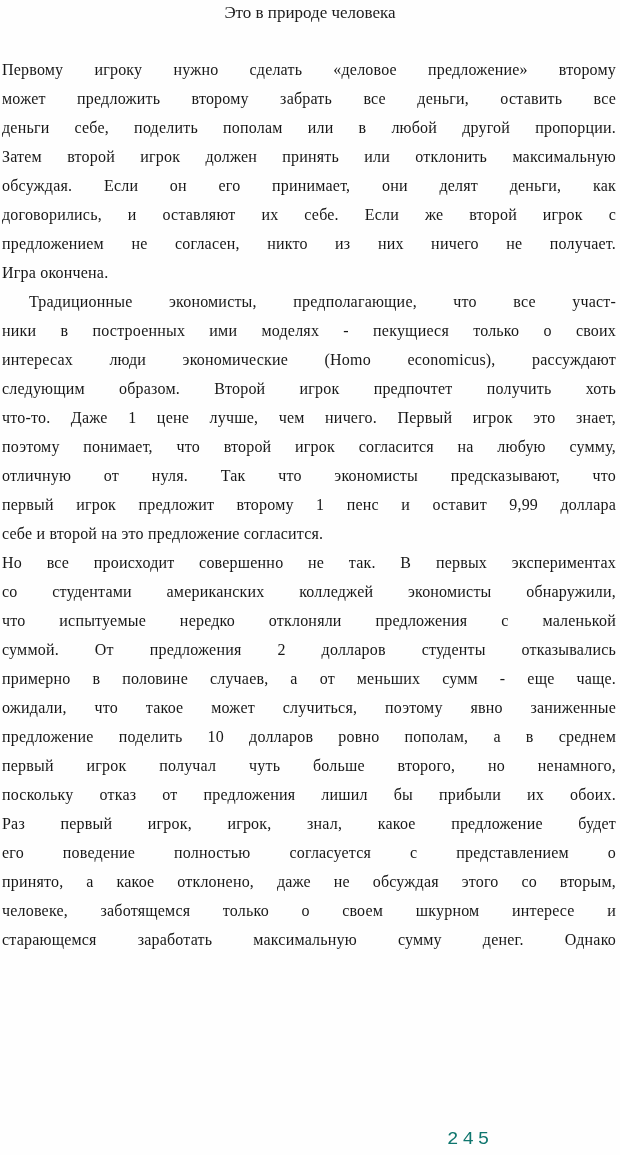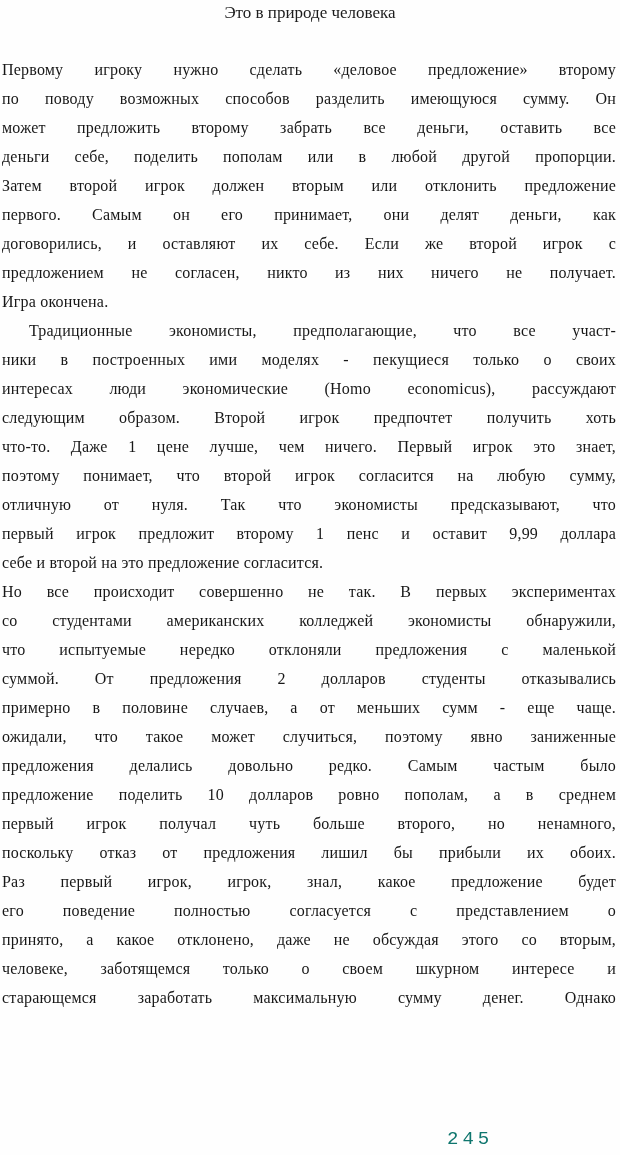--- a/index.html
+++ b/index.html
@@ -56,46 +56,44 @@
 </head>
 <body>
 
 <div class="page">
 
   <div class="running-header">Это в природе человека</div>
 
   <div class="body-text">
 
     <div class="line">Первому игроку нужно сделать «деловое предложение» второму</div>
-    <div class="line">по поводу возможных способов разделить имеющуюся сумму. Он</div>
     <div class="line">может предложить второму забрать все деньги, оставить все</div>
     <div class="line">деньги себе, поделить пополам или в любой другой пропорции.</div>
-    <div class="line">Затем второй игрок должен вторым или отклонить предложение</div>
-    <div class="line">первого. Самым он его принимает, они делят деньги, как</div>
+    <div class="line">Затем второй игрок должен принять или отклонить максимальную</div>
+    <div class="line">обсуждая. Если он его принимает, они делят деньги, как</div>
     <div class="line">договорились, и оставляют их себе. Если же второй игрок с</div>
     <div class="line">предложением не согласен, никто из них ничего не получает.</div>
     <div class="line endline">Игра окончена.</div>
 
     <div class="line indent">Традиционные экономисты, предполагающие, что все участ-</div>
     <div class="line">ники в построенных ими моделях - пекущиеся только о своих</div>
     <div class="line">интересах люди экономические (Homo economicus), рассуждают</div>
     <div class="line">следующим образом. Второй игрок предпочтет получить хоть</div>
     <div class="line">что-то. Даже 1 цене лучше, чем ничего. Первый игрок это знает,</div>
     <div class="line">поэтому понимает, что второй игрок согласится на любую сумму,</div>
     <div class="line">отличную от нуля. Так что экономисты предсказывают, что</div>
     <div class="line">первый игрок предложит второму 1 пенс и оставит 9,99 доллара</div>
     <div class="line endline">себе и второй на это предложение согласится.</div>
 
     <div class="line">Но все происходит совершенно не так. В первых экспериментах</div>
     <div class="line">со студентами американских колледжей экономисты обнаружили,</div>
     <div class="line">что испытуемые нередко отклоняли предложения с маленькой</div>
     <div class="line">суммой. От предложения 2 долларов студенты отказывались</div>
     <div class="line">примерно в половине случаев, а от меньших сумм - еще чаще.</div>
     <div class="line">ожидали, что такое может случиться, поэтому явно заниженные</div>
-    <div class="line">предложения делались довольно редко. Самым частым было</div>
     <div class="line">предложение поделить 10 долларов ровно пополам, а в среднем</div>
     <div class="line">первый игрок получал чуть больше второго, но ненамного,</div>
     <div class="line">поскольку отказ от предложения лишил бы прибыли их обоих.</div>
     <div class="line">Раз первый игрок, игрок, знал, какое предложение будет</div>
     <div class="line">его поведение полностью согласуется с представлением о</div>
     <div class="line">принято, а какое отклонено, даже не обсуждая этого со вторым,</div>
     <div class="line">человеке, заботящемся только о своем шкурном интересе и</div>
     <div class="line">старающемся заработать максимальную сумму денег. Однако</div>
 
   </div>

